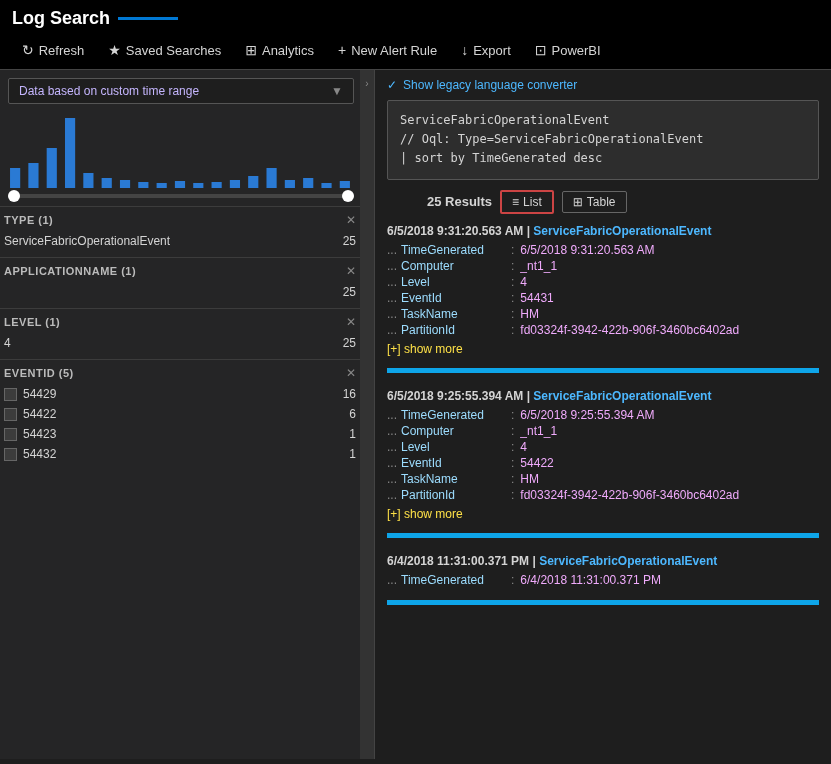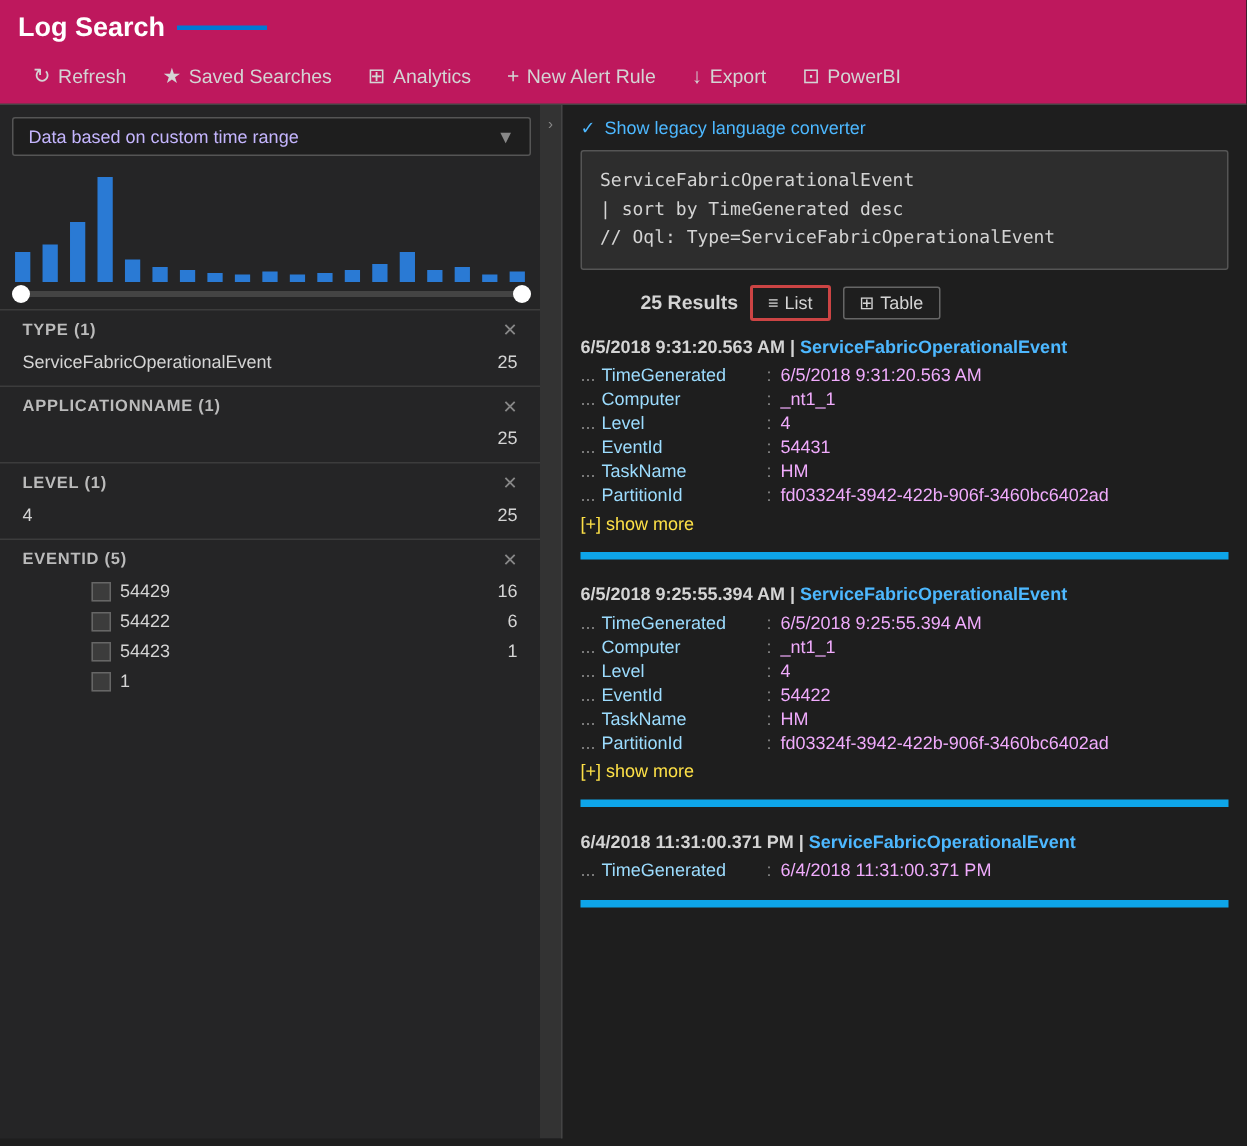--- a/index.html
+++ b/index.html
@@ -7,21 +7,21 @@
       background: #1e1e1e;
       color: #d4d4d4;
       font-family: 'Segoe UI', Arial, sans-serif;
       font-size: 12px;
       width: 831px;
       height: 764px;
       overflow: hidden;
     }
     
     .header {
-      background: #be185d;
+      background: #000000;
       padding: 8px 12px 4px 12px;
       border-bottom: 1px solid #444;
     }
     .header-title {
       font-size: 18px;
       font-weight: 600;
       color: #fff;
       margin-bottom: 6px;
       display: flex;
       align-items: center;
@@ -131,21 +131,21 @@
       border-radius: 50%;
       position: absolute;
       top: -4px;
       cursor: pointer;
     }
     .slider-thumb.left { left: 0; }
     .slider-thumb.right { right: 0; }
     
     .filter-section {
       border-top: 1px solid #3c3c3c;
-      padding: 6px 15px;
+      padding: 6px 4px;
       margin-right: 14px;
     }
     .filter-header {
       display: flex;
       justify-content: space-between;
       align-items: center;
       margin-bottom: 4px;
     }
     .filter-title {
       font-size: 11px;
@@ -164,21 +164,20 @@
       align-items: center;
       padding: 3px 0;
       font-size: 12px;
     }
     .filter-row-with-check {
       display: flex;
       align-items: center;
       gap: 6px;
       padding: 3px 0;
       font-size: 12px;
-      margin-left: 46px;
     }
     .filter-checkbox {
       width: 13px;
       height: 13px;
       background: #3c3c3c;
       border: 1px solid #666;
       cursor: pointer;
       flex-shrink: 0;
     }
     .filter-value { color: #d4d4d4; }
@@ -412,36 +411,37 @@
         <span class="filter-value" style="flex:1">54422</span>
         <span class="filter-count">6</span>
       </div>
       <div class="filter-row-with-check">
         <div class="filter-checkbox"></div>
         <span class="filter-value" style="flex:1">54423</span>
         <span class="filter-count">1</span>
       </div>
       <div class="filter-row-with-check">
         <div class="filter-checkbox"></div>
+        <span class="filter-value" style="flex:1">54432</span>
         <span class="filter-count">1</span>
       </div>
     </div>
   </div>
 
   <div class="right-panel">
 
     <div class="legacy-converter">
       <span style="color:#4db8ff;">✓</span>
       <span>Show legacy language converter</span>
     </div>
 
     <div class="query-box">
       <div>ServiceFabricOperationalEvent</div>
+      <div>// Oql: Type=ServiceFabricOperationalEvent</div>
       <div>| sort by TimeGenerated desc</div>
-      <div>// Oql: Type=ServiceFabricOperationalEvent</div>
     </div>
 
     <div class="results-bar">
       <span class="results-count">25 Results</span>
       <button class="view-btn active">
         <span>≡</span>
         <span>List</span>
       </button>
       <button class="view-btn">
         <span>⊞</span>

